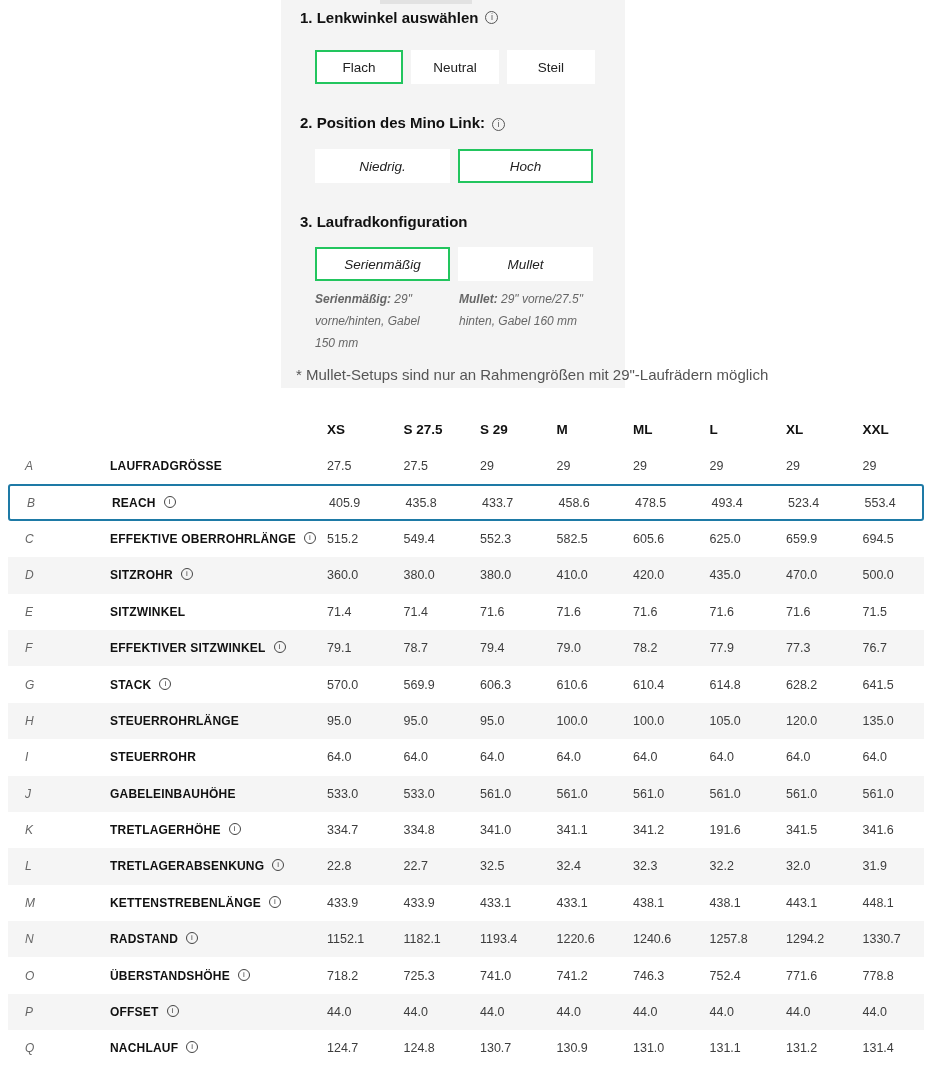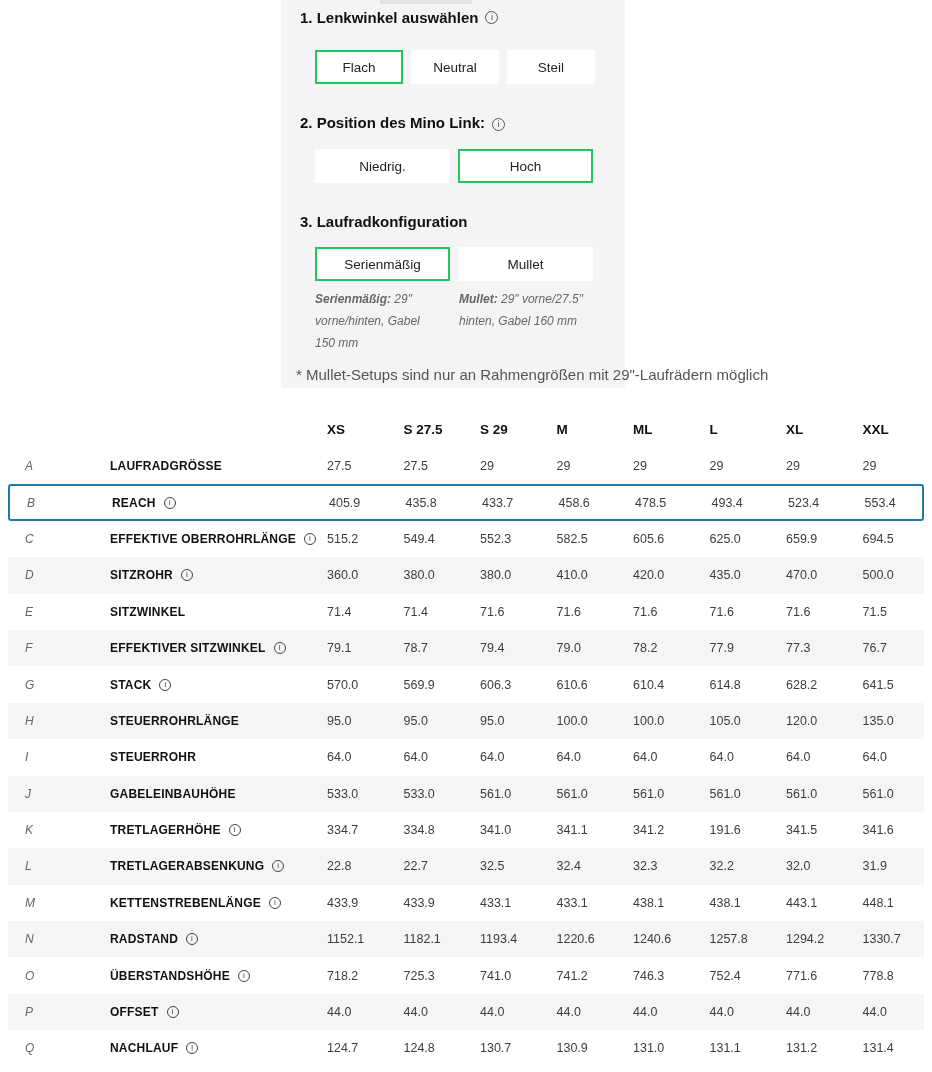--- a/index.html
+++ b/index.html
@@ -26,21 +26,21 @@
     font-size: 9px; font-weight: normal; font-style: normal; color: #555;
     flex: 0 0 auto; line-height: 1;
   }
   .btn-row { position: absolute; left: 34px; display: flex; gap: 8px; }
   .opt-btn {
     height: 34px; background: #ffffff; border: none; cursor: pointer;
     font-family: "Liberation Sans", sans-serif; font-size: 13.5px; color: #222;
     display: flex; align-items: center; justify-content: center;
   }
   .opt-btn.w1 { width: 88px; }
-  .opt-btn.w2 { width: 135px; }
+  .opt-btn.w2 { width: 135px; font-style: italic; }
   .opt-btn.selected { border: 2px solid #22c55e; }
   .desc-col {
     position: absolute; top: 288px; font-style: italic; font-size: 12px;
     color: #666; line-height: 1.85;
   }
   .desc-lead { font-weight: bold; }
   .footnote {
     position: absolute; left: 15px; top: 366px; font-size: 15px; color: #555;
     white-space: nowrap;
   }
@@ -52,21 +52,21 @@
   .geo-row.shaded { background: #f5f5f5; }
   .geo-row.selected {
     background: #ffffff; border: 2px solid #1e7aa6; border-radius: 3px;
   }
   .cell-letter {
     flex: 0 0 102px; padding-left: 17px; font-style: italic;
     font-size: 12px; color: #666;
   }
   .cell-label {
     flex: 0 0 217px; font-size: 12px; font-weight: bold; color: #111;
-    letter-spacing: 0.2px; display: flex; align-items: center; gap: 8px;
+    letter-spacing: 0.2px; display: flex; gap: 8px;
     white-space: nowrap;
   }
   .cell-label .info-icon { width: 12px; height: 12px; font-size: 8px; border-color: #444; color: #444; }
   .cell-val { flex: 0 0 76.5px; font-size: 12.5px; color: #3d3d3d; white-space: nowrap; }
   .geo-row.header .cell-val { font-size: 13.5px; font-weight: bold; color: #111; }
 </style>
 </head>
 <body>
 
 <div class="config-panel">

